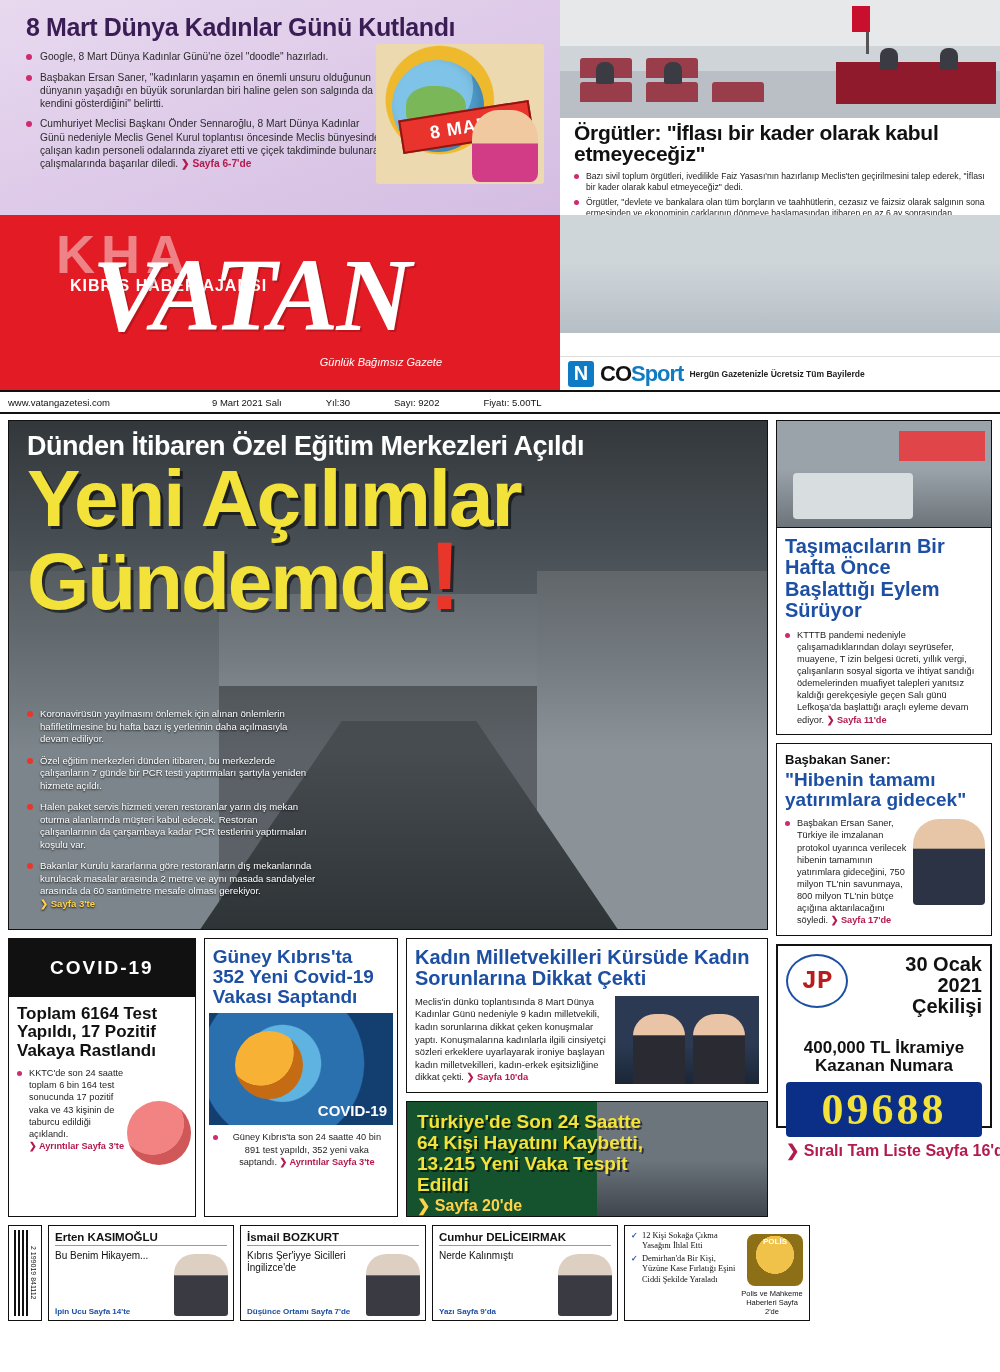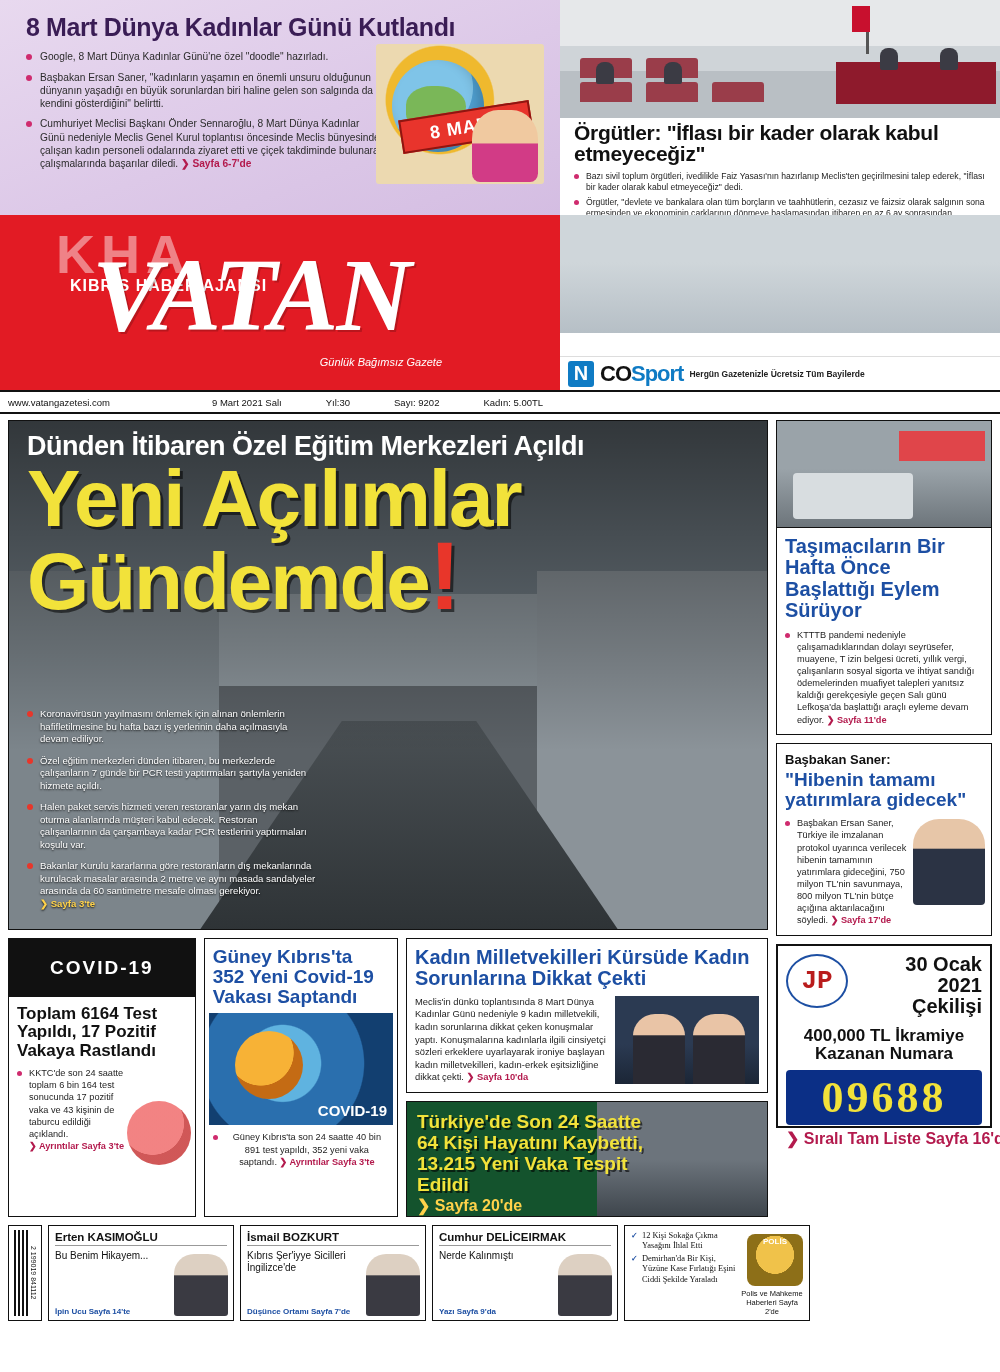--- a/index.html
+++ b/index.html
@@ -299,21 +299,21 @@
     margin-top:8px; border:2px solid #111; background:#ffffff; padding:8px 8px 10px 8px;
     position:relative; height:184px;
   }
   .lot-top { display:flex; align-items:flex-start; gap:6px; }
   .lot-logo {
     width:62px; height:54px; border-radius:50%; border:2px solid #1d4fa3;
     display:flex; align-items:center; justify-content:center;
     font-size:26px; font-weight:bold; color:#b91c1c; font-family:Liberation Mono, monospace;
   }
   .lot-date { font-size:20px; font-weight:bold; line-height:1.05; text-align:right; flex:1; }
-  .lot-prize { margin-top:10px; text-align:center; font-size:17px; font-weight:bold; line-height:1.1; }
+  .lot-prize { margin-top:22px; text-align:center; font-size:17px; font-weight:bold; line-height:1.1; }
   .lot-num {
     margin-top:6px; background:#0b2f86; color:#f2e23a; text-align:center;
     font-size:44px; font-weight:bold; letter-spacing:3px; border-radius:4px; padding:2px 0;
     font-family:"Liberation Serif", serif;
   }
   .lot-ref { margin-top:4px; text-align:center; }
 
   
   .footer { display:flex; gap:6px; width:984px; margin:8px 8px 0 8px; }
   .barcode {
@@ -408,21 +408,21 @@
         <div class="nico-tag">Hergün Gazetenizle Ücretsiz Tüm Bayilerde</div>
       </div>
     </div>
   </div>
 
   <div class="infobar">
     <span class="web">www.vatangazetesi.com</span>
     <span>9 Mart 2021 Salı</span>
     <span>Yıl:30</span>
     <span>Sayı: 9202</span>
-    <span>Kadın: 5.00TL</span>
+    <span>Fiyatı: 5.00TL</span>
   </div>
 
   <div class="main">
 
     <div class="main-left">
 
       <div class="lead">
         <div class="photo"></div>
         <div class="bldg-l"></div>
         <div class="bldg-r"></div>

